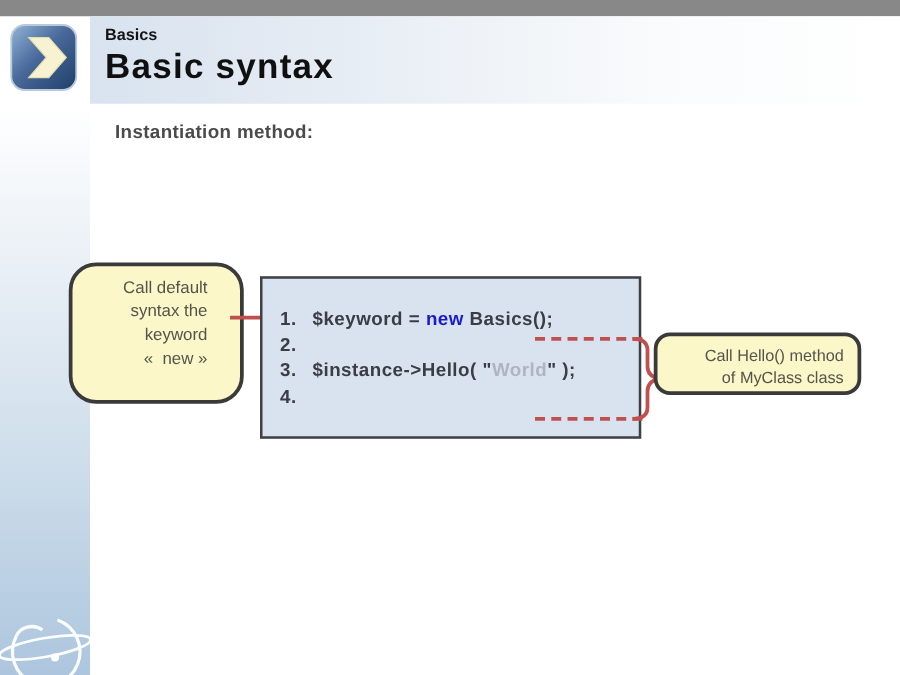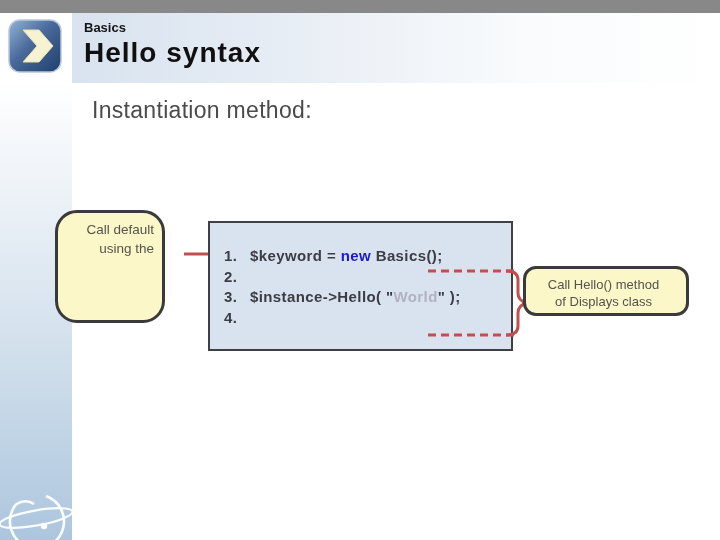--- a/index.html
+++ b/index.html
@@ -20,35 +20,35 @@
   }
   .kicker{
     position:absolute;left:84px;top:7px;font-size:13px;font-weight:bold;color:#141414;
   }
   .page-title{
     position:absolute;left:84px;top:24px;font-size:28px;font-weight:bold;color:#101010;
     letter-spacing:1px;
   }
   .logo-badge{position:absolute;left:8px;top:6px;width:54px;height:54px;}
   .subtitle{
-    position:absolute;left:92px;top:84px;font-size:23px;font-weight:normal;color:#4b4b4b;
+    position:absolute;left:92px;top:84px;font-size:15px;font-weight:bold;color:#4b4b4b;
     letter-spacing:0.3px;
   }
   
   .callout{
     position:absolute;background:var(--callout-bg);border:3px solid var(--border-dark);
     color:#54544c;text-align:right;box-sizing:border-box;
   }
   .callout-left{
-    left:55px;top:197px;width:110px;height:113px;border-radius:22px;
-    font-size:13.5px;line-height:19px;padding:7px 8px 0 6px;
+    left:55px;top:197px;width:140px;height:113px;border-radius:22px;
+    font-size:13.5px;line-height:19px;padding:7px 26px 0 6px;
   }
   .callout-right{
     left:523px;top:253px;width:166px;height:50px;border-radius:13px;
-    font-size:13px;line-height:17px;padding:7px 11px 0 6px;text-align:center;
+    font-size:13px;line-height:17px;padding:7px 11px 0 6px;
   }
   
   .code-box{
     position:absolute;left:208px;top:208px;width:305px;height:130px;box-sizing:border-box;
     background:var(--code-bg);border:2px solid #3f3f46;
     padding:23px 0 0 14px;
   }
   .code-row{display:flex;font-size:15px;font-weight:bold;color:#3c3c44;
     line-height:20.5px;letter-spacing:0.4px;}
   .code-num{width:26px;flex:0 0 26px;}
@@ -74,26 +74,28 @@
           <stop offset="0.45" stop-color="#48699a"></stop>
           <stop offset="1" stop-color="#1f3f6a"></stop>
         </linearGradient>
       </defs>
       <rect x="1" y="1" width="52" height="52" rx="11" fill="url(#lg1)" stroke="#b9c8da" stroke-width="1.5"></rect>
       <polygon points="15,11 31,11 45,27 31,43 15,43 29,27" fill="#f7f3d2" stroke="#e6e0ae" stroke-width="1"></polygon>
     </svg>
   </div>
 
   <div class="kicker">Basics</div>
-  <div class="page-title">Hello syntax</div>
+  <div class="page-title">Basic syntax</div>
   <div class="subtitle">Instantiation method:</div>
 
   <div class="callout callout-left">
     <div>Call default</div>
-    <div>using the</div>
+    <div>syntax the</div>
+    <div>keyword</div>
+    <div>«&nbsp;&nbsp;new&nbsp;»</div>
   </div>
 
   <div class="connector" style="left:183px;top:233px;">
     <svg width="44" height="16" viewBox="0 0 44 16">
       <line x1="1" y1="8" x2="31" y2="8" stroke="var(--accent-red)" stroke-width="3"></line>
       <polygon points="29,1.5 42,8 29,14.5" fill="var(--accent-red)"></polygon>
     </svg>
   </div>
 
   <div class="code-box">
@@ -117,21 +119,21 @@
   <div class="connector" style="left:428px;top:248px;">
     <svg width="104" height="84" viewBox="0 0 104 84">
       <line x1="0" y1="10" x2="88" y2="10" stroke="var(--accent-red)" stroke-width="3" stroke-dasharray="8 5"></line>
       <line x1="0" y1="74" x2="88" y2="74" stroke="var(--accent-red)" stroke-width="3" stroke-dasharray="8 5"></line>
       <path d="M 78 10 Q 90 10 90 19 L 90 32 Q 90 40 99 42 Q 90 44 90 52 L 90 65 Q 90 74 78 74" fill="none" stroke="var(--accent-red)" stroke-width="3"></path>
     </svg>
   </div>
 
   <div class="callout callout-right">
     <div>Call Hello() method</div>
-    <div>of Displays class</div>
+    <div>of MyClass class</div>
   </div>
 
   <div class="connector" style="left:0;top:458px;">
     <svg width="80" height="82" viewBox="0 0 80 82">
       <g stroke="#ffffff" fill="none" stroke-width="2.6" opacity="0.95">
         <path d="M 46 25 A 27 27 0 1 1 13 38"></path>
         <path d="M 13 38 A 13 11 0 0 1 34 33"></path>
         <ellipse cx="36" cy="47" rx="37" ry="7.5" transform="rotate(-10 36 47)" stroke-width="2.2"></ellipse>
       </g>
       <circle cx="44" cy="55" r="3.2" fill="#ffffff"></circle>

